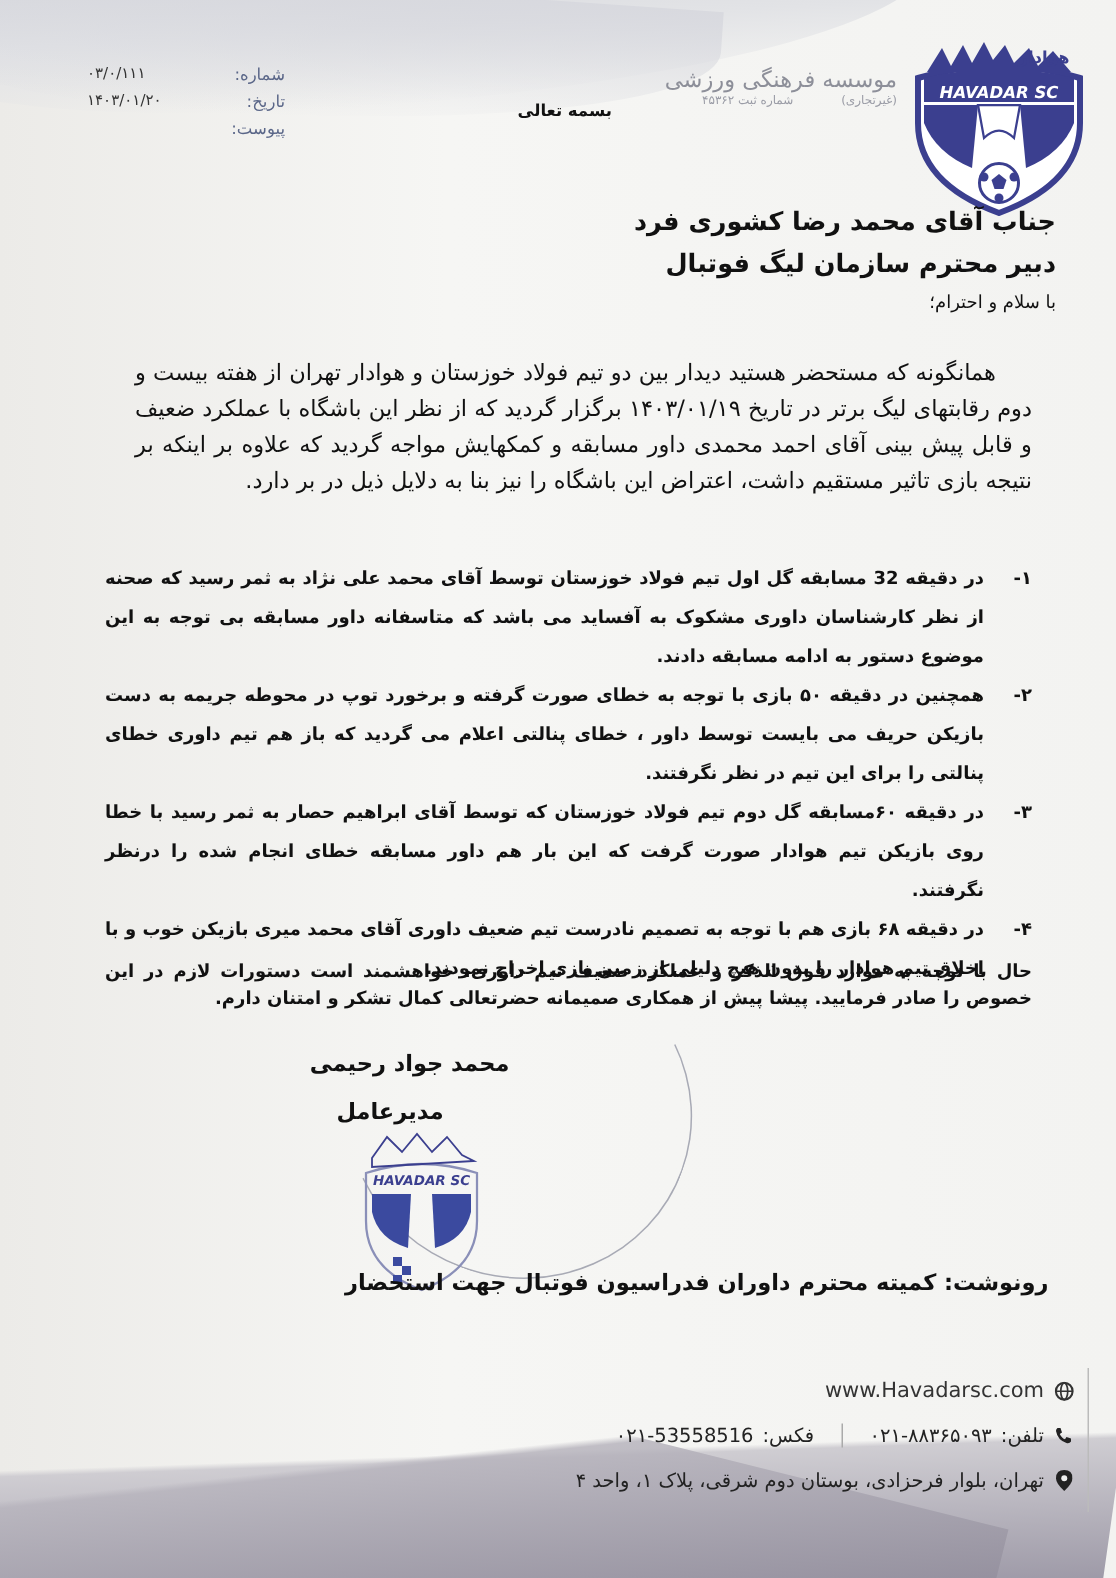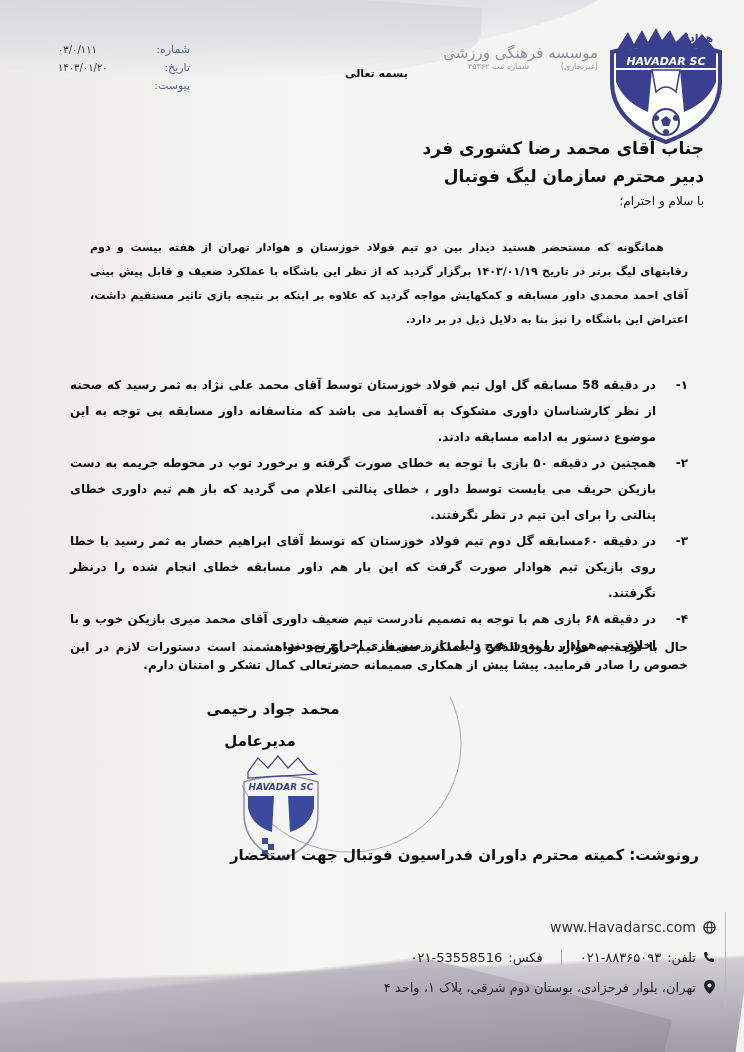--- a/index.html
+++ b/index.html
@@ -28,21 +28,21 @@
   .org-sub { font-size:15px; letter-spacing:0.5px;text-align:right; }
   .org-name { font-size:25px; color:#7f818d; line-height:28px; }
   .org-reg { display:flex; justify-content:space-between; width:130px; font-size:8px; color:#9a9ca6; }
 
   .logo { position:absolute; left:604px; top:22px; width:124px; height:122px; }
 
   .body-text { position:absolute; right:40px; direction:rtl; text-align:justify; }
   .addr1 { top:138px; font-size:17px; font-weight:bold; }
   .addr2 { top:166px; font-size:17px; font-weight:bold; }
   .greet { top:194px; font-size:12px; }
-  .para { position:absolute; left:90px; right:56px; top:236px; direction:rtl; font-size:11px; font-weight:bold; line-height:24px; text-align:justify; text-indent:24px; }
+  .para { position:absolute; left:90px; right:56px; top:236px; direction:rtl; font-size:15px; font-weight:normal; line-height:24px; text-align:justify; text-indent:24px; }
   .items { position:absolute; left:70px; right:56px; top:372px; direction:rtl; font-size:12px; font-weight:bold; line-height:26px; }
   .item { display:flex; }
   .item-num { width:32px; flex:none; }
   .item-text { flex:1; text-align:justify; }
   .closing { position:absolute; left:70px; right:56px; top:638px; direction:rtl; font-size:12px; font-weight:bold; line-height:18px; text-align:justify; }
 
   .signature { position:absolute; left:188px; top:700px; direction:rtl; text-align:center; font-weight:bold; font-size:15px; }
   .sig-name { position:absolute; left:0; top:0; width:170px; }
   .sig-title { position:absolute; left:22px; top:32px; width:100px; }
   .sig-curve { position:absolute; left:230px; top:630px; width:230px; height:220px; border:1.5px solid #a8aab5; border-radius:50%; border-color:transparent #a8aab5 #a8aab5 transparent; transform:rotate(20deg); }
@@ -111,21 +111,21 @@
 
 <div class="body-text addr1">جناب آقای محمد رضا کشوری فرد</div>
 <div class="body-text addr2">دبیر محترم سازمان لیگ فوتبال</div>
 <div class="body-text greet">با سلام و احترام؛</div>
 
 <div class="para">همانگونه که مستحضر هستید دیدار بین دو تیم فولاد خوزستان و هوادار تهران از هفته بیست و دوم رقابتهای لیگ برتر در تاریخ ۱۴۰۳/۰۱/۱۹ برگزار گردید که از نظر این باشگاه با عملکرد ضعیف و قابل پیش بینی آقای احمد محمدی داور مسابقه و کمکهایش مواجه گردید که علاوه بر اینکه بر نتیجه بازی تاثیر مستقیم داشت، اعتراض این باشگاه را نیز بنا به دلایل ذیل در بر دارد.</div>
 
 <div class="items">
   <div class="item">
     <span class="item-num">۱-</span>
-    <span class="item-text">در دقیقه 58 مسابقه گل اول تیم فولاد خوزستان توسط آقای محمد علی نژاد به ثمر رسید که صحنه از نظر کارشناسان داوری مشکوک به آفساید می باشد که متاسفانه داور مسابقه بی توجه به این موضوع دستور به ادامه مسابقه دادند.</span>
+    <span class="item-text">در دقیقه 32 مسابقه گل اول تیم فولاد خوزستان توسط آقای محمد علی نژاد به ثمر رسید که صحنه از نظر کارشناسان داوری مشکوک به آفساید می باشد که متاسفانه داور مسابقه بی توجه به این موضوع دستور به ادامه مسابقه دادند.</span>
   </div>
   <div class="item">
     <span class="item-num">۲-</span>
     <span class="item-text">همچنین در دقیقه ۵۰ بازی با توجه به خطای صورت گرفته و برخورد توپ در محوطه جریمه به دست بازیکن حریف می بایست توسط داور ، خطای پنالتی اعلام می گردید که باز هم تیم داوری خطای پنالتی را برای این تیم در نظر نگرفتند.</span>
   </div>
   <div class="item">
     <span class="item-num">۳-</span>
     <span class="item-text">در دقیقه ۶۰مسابقه گل دوم تیم فولاد خوزستان که توسط آقای ابراهیم حصار به ثمر رسید با خطا روی بازیکن تیم هوادار صورت گرفت که این بار هم داور مسابقه خطای انجام شده را درنظر نگرفتند.</span>
   </div>
   <div class="item">

